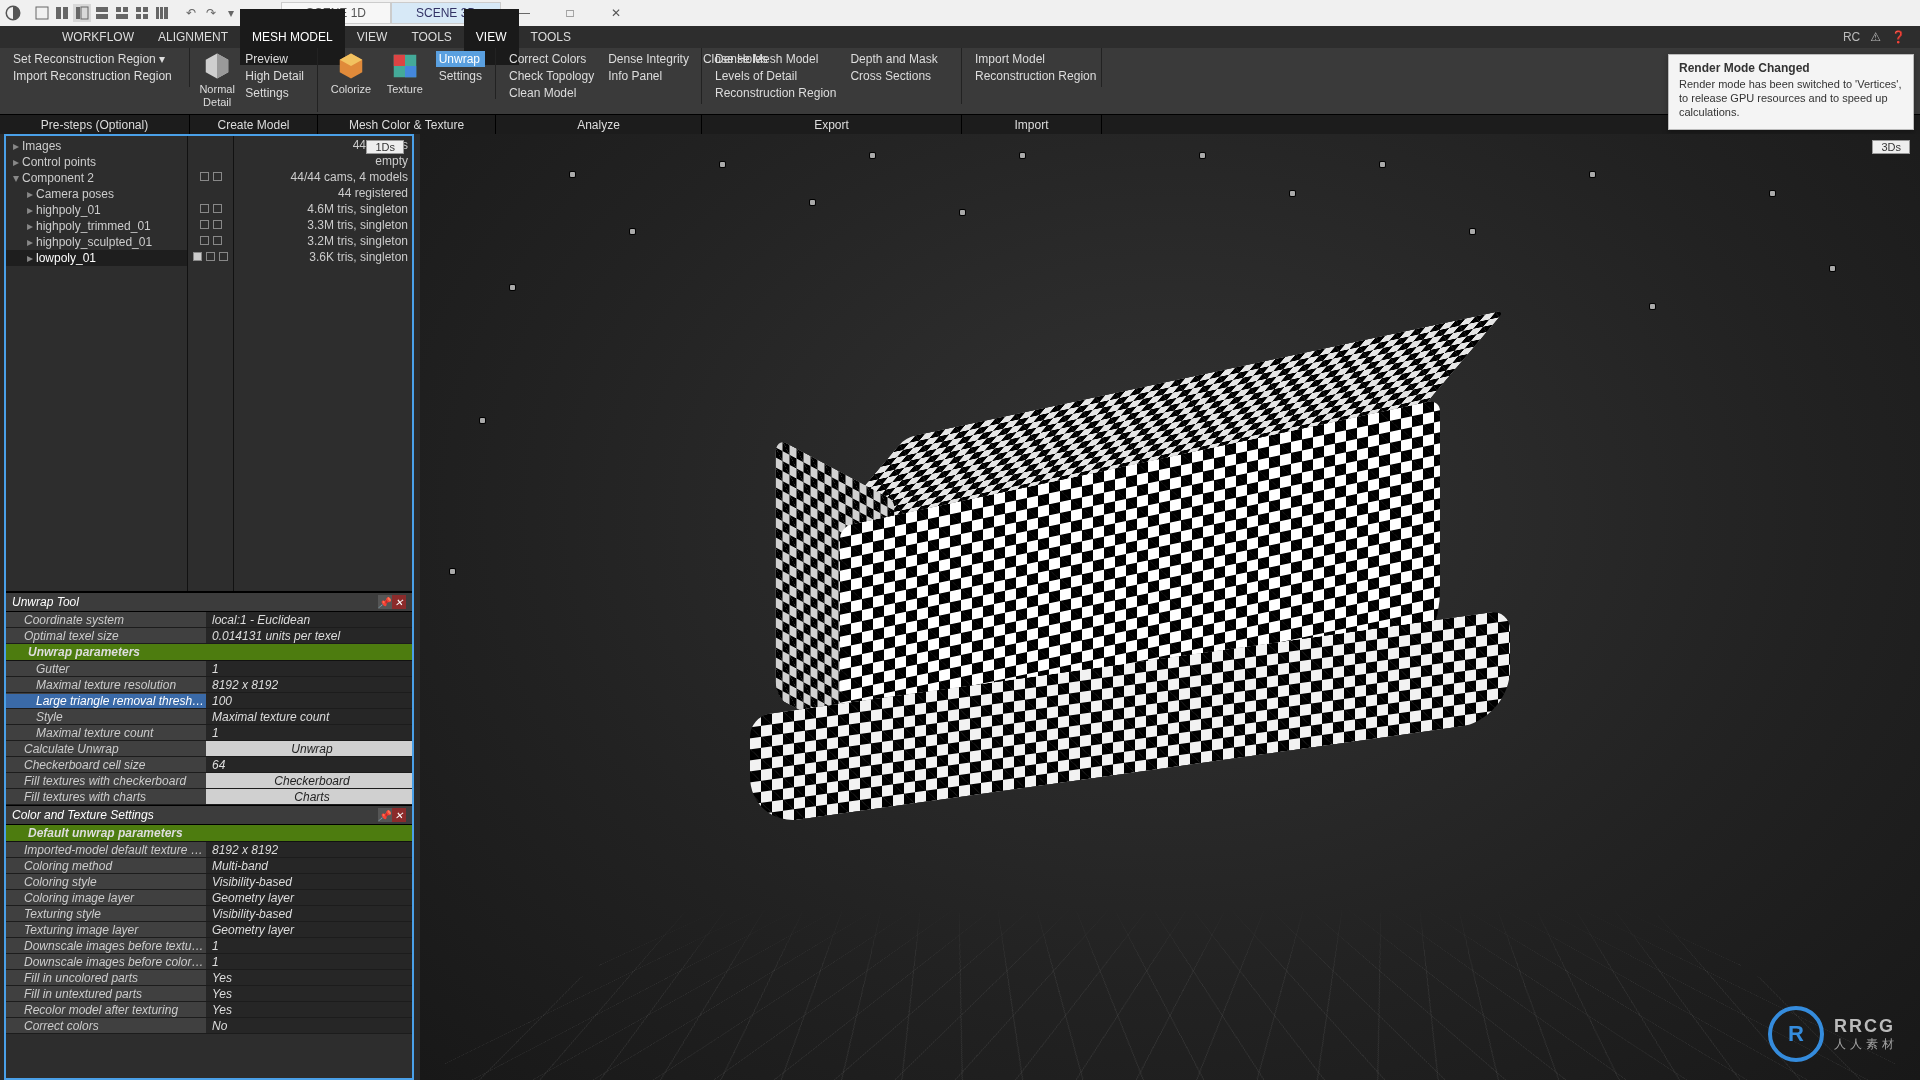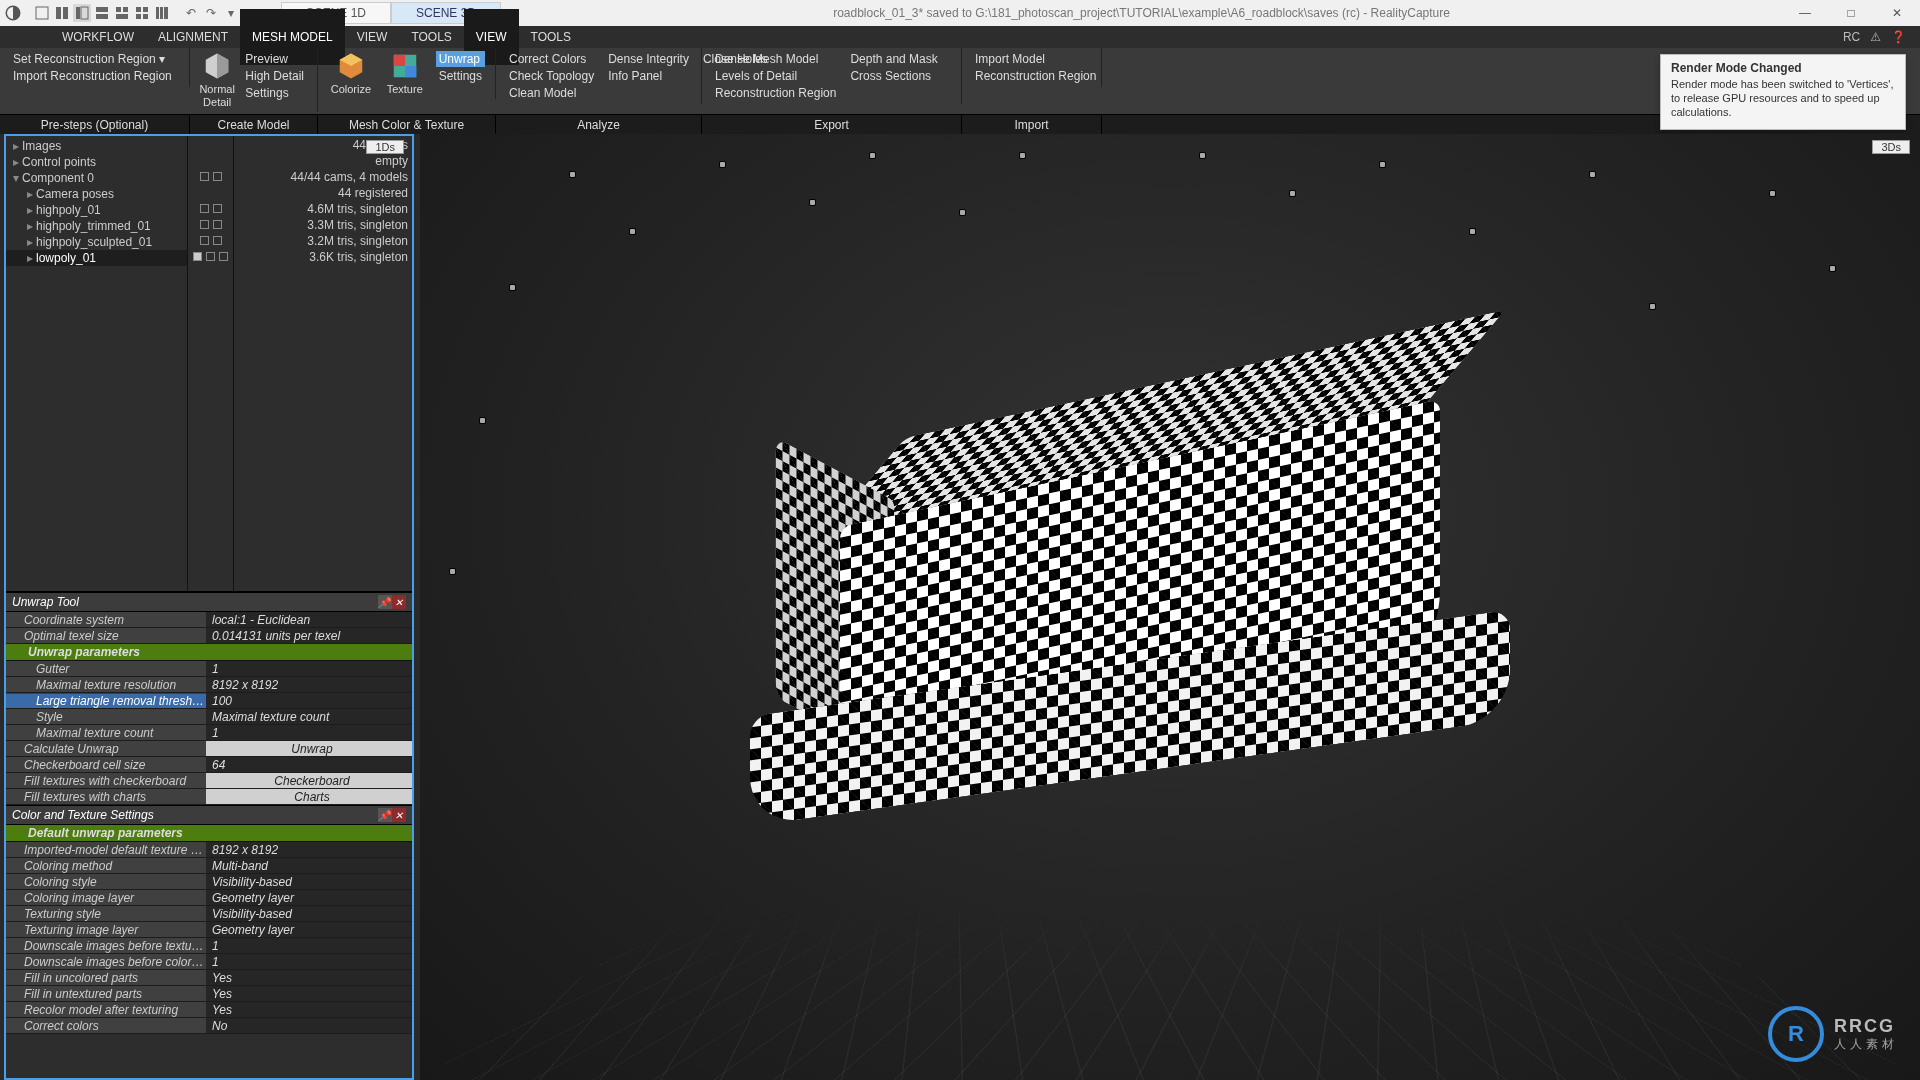--- a/index.html
+++ b/index.html
@@ -86,21 +86,21 @@
     background:
       linear-gradient(45deg,#000 25%,transparent 25%,transparent 75%,#000 75%) 0 0/var(--s) var(--s),
       linear-gradient(45deg,#000 25%,#fff 25%,#fff 75%,#000 75%) calc(var(--s)/2) calc(var(--s)/2)/var(--s) var(--s);
   }
   .mesh .front { width:600px; height:250px; transform:skewY(-12deg); border-radius:12px 12px 30px 30px/12px 12px 60px 60px; filter:brightness(.98) contrast(1.05); }
   .mesh .top   { position:absolute; left:22px; top:-108px; width:600px; height:140px; transform:skewY(-12deg) skewX(-46deg) scaleY(.6); border-radius:10px; filter:brightness(.9); --s:20px; }
   .mesh .side  { position:absolute; left:-90px; top:6px;  width:170px; height:260px; transform:skewY(28deg) scaleX(.7); border-radius:16px 8px 60px 16px; filter:brightness(.82); --s:20px; }
   .mesh .base  { position:absolute; left:-90px; top:200px; width:760px; height:110px; transform:skewY(-8deg); border-radius:20px 20px 50px 50px; filter:brightness(.95); --s:22px; }
 
   
-  .toast { position:absolute; top:54px; right:14px; width:246px; background:#f4f4f4; color:#333; border:1px solid #bbb; padding:6px 10px 10px 10px; font-size:11px; line-height:14px; box-shadow:0 2px 6px rgba(0,0,0,.3); }
+  .toast { position:absolute; top:54px; right:6px; width:246px; background:#f4f4f4; color:#333; border:1px solid #bbb; padding:6px 10px 10px 10px; font-size:11px; line-height:14px; box-shadow:0 2px 6px rgba(0,0,0,.3); }
   .toast .tt { font-weight:700; font-size:12px; margin-bottom:2px; }
 
   
   .watermark { position:absolute; right:22px; bottom:18px; display:flex; align-items:center; gap:10px; opacity:.85; }
   .watermark .wicon { width:56px; height:56px; border:4px solid #3aa0ff; border-radius:50%; display:flex; align-items:center; justify-content:center; color:#3aa0ff; font-weight:700; font-size:22px; }
   .watermark .wtxt { color:#d8d8d8; font-size:18px; font-weight:700; letter-spacing:2px; line-height:20px; }
   .watermark .wsub { color:#bbb; font-size:12px; font-weight:400; letter-spacing:4px; }
 
   
   .sq { width:9px; height:9px; border:1px solid #888; }
@@ -163,21 +163,20 @@
         </svg>
       </span>
     <span class="li" style="margin-left:10px;">↶</span>
     <span class="li">↷</span>
     <span class="li">▾</span>
   </div>
   <div class="scene-tabs">
     <div class="scene-tab">SCENE 1D</div>
     <div class="scene-tab active">SCENE 3D</div>
   </div>
-  <div class="title-text">roadblock_01_3* saved to G:\181_photoscan_project\TUTORIAL\example\A6_roadblock\saves (rc) - RealityCapture</div>
   <div class="win-btns">
     <div class="win-btn">—</div>
     <div class="win-btn">□</div>
     <div class="win-btn">✕</div>
   </div>
 </div>
 
 <div class="menubar">
   <div class="mi">WORKFLOW</div>
   <div class="mi">ALIGNMENT</div>
@@ -299,21 +298,21 @@
         <div class="tree-row">
             <span class="exp">▸</span>
             <span>Images</span>
           </div>
         <div class="tree-row">
             <span class="exp">▸</span>
             <span>Control points</span>
           </div>
         <div class="tree-row">
             <span class="exp">▾</span>
-            <span>Component 0</span>
+            <span>Component 2</span>
           </div>
         <div class="tree-row" style="padding-left:18px;">
             <span class="exp">▸</span>
             <span>Camera poses</span>
           </div>
         <div class="tree-row" style="padding-left:18px;">
             <span class="exp">▸</span>
             <span>highpoly_01</span>
           </div>
         <div class="tree-row" style="padding-left:18px;">

